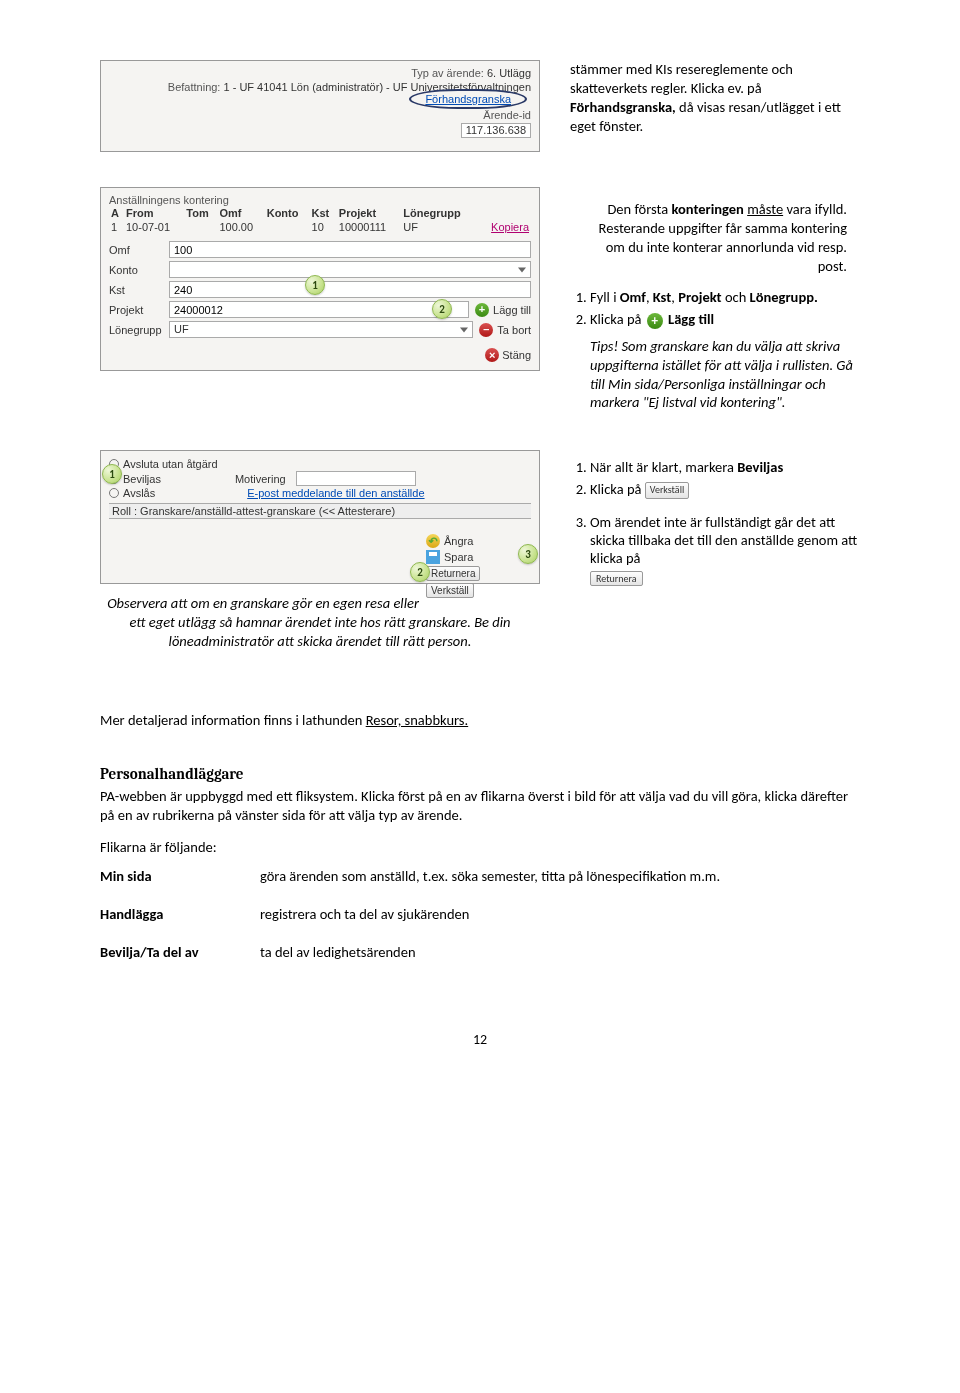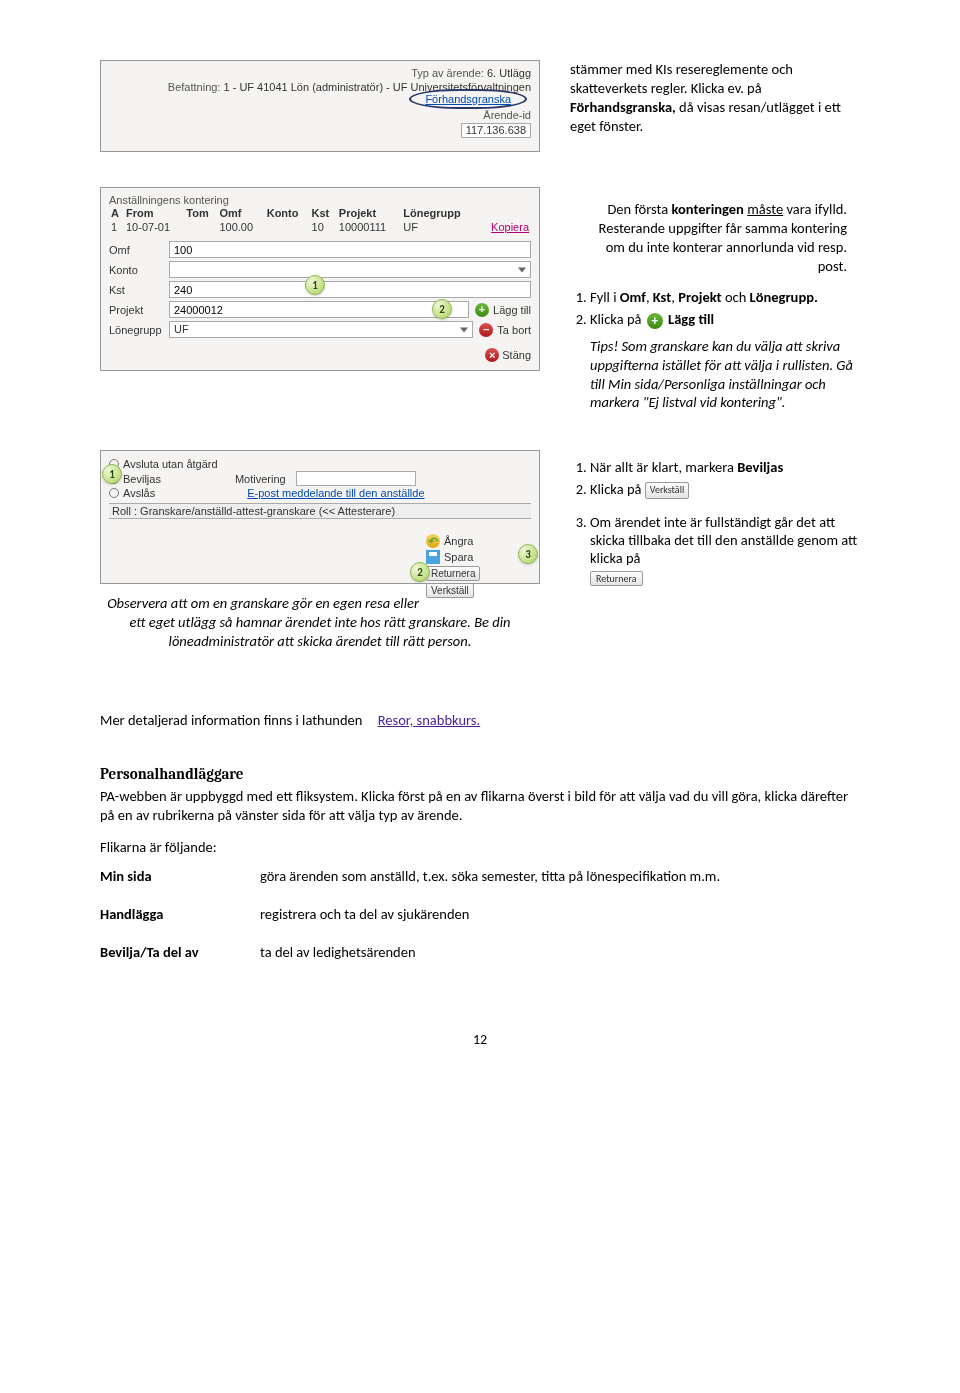--- a/index.html
+++ b/index.html
@@ -113,21 +113,21 @@
 
   
   p { margin: 0 0 10px 0; line-height: 1.3; }
   .note { font-style: italic; text-align: center; margin: 10px 0 0 0; }
   .tight { margin: 13px; text-align: right; }
   ol.num { padding-left: 20px; margin: 8px 0; }
   ol.num li { margin-bottom: 4px; }
   .inline-btn { display:inline-block; vertical-align:middle; }
 
   h2.sec { font-family: Cambria, Georgia, serif; font-size: 15px; font-weight: bold; margin: 35px 0 4px 0;}
-  a.doclink { color: #4c1d95; text-decoration: underline; margin-left: 12px; }
+  a.doclink { color: #000000; text-decoration: underline; }
   .page-num { text-align: center; font-size: 14px; margin-top: 70px; }
 
   .defs { display: grid; grid-template-columns: 140px 1fr; gap: 20px 20px; margin-top:10px;}
   .defs .term { font-weight: bold; }
 
   
   .plus-inline {
     display:inline-flex; width:16px; height:16px; border-radius:50%;
     background: linear-gradient(#6db83c,#3a8a12); color:#fff; font-weight:bold;
     align-items:center; justify-content:center; font-size:13px; vertical-align:middle;

